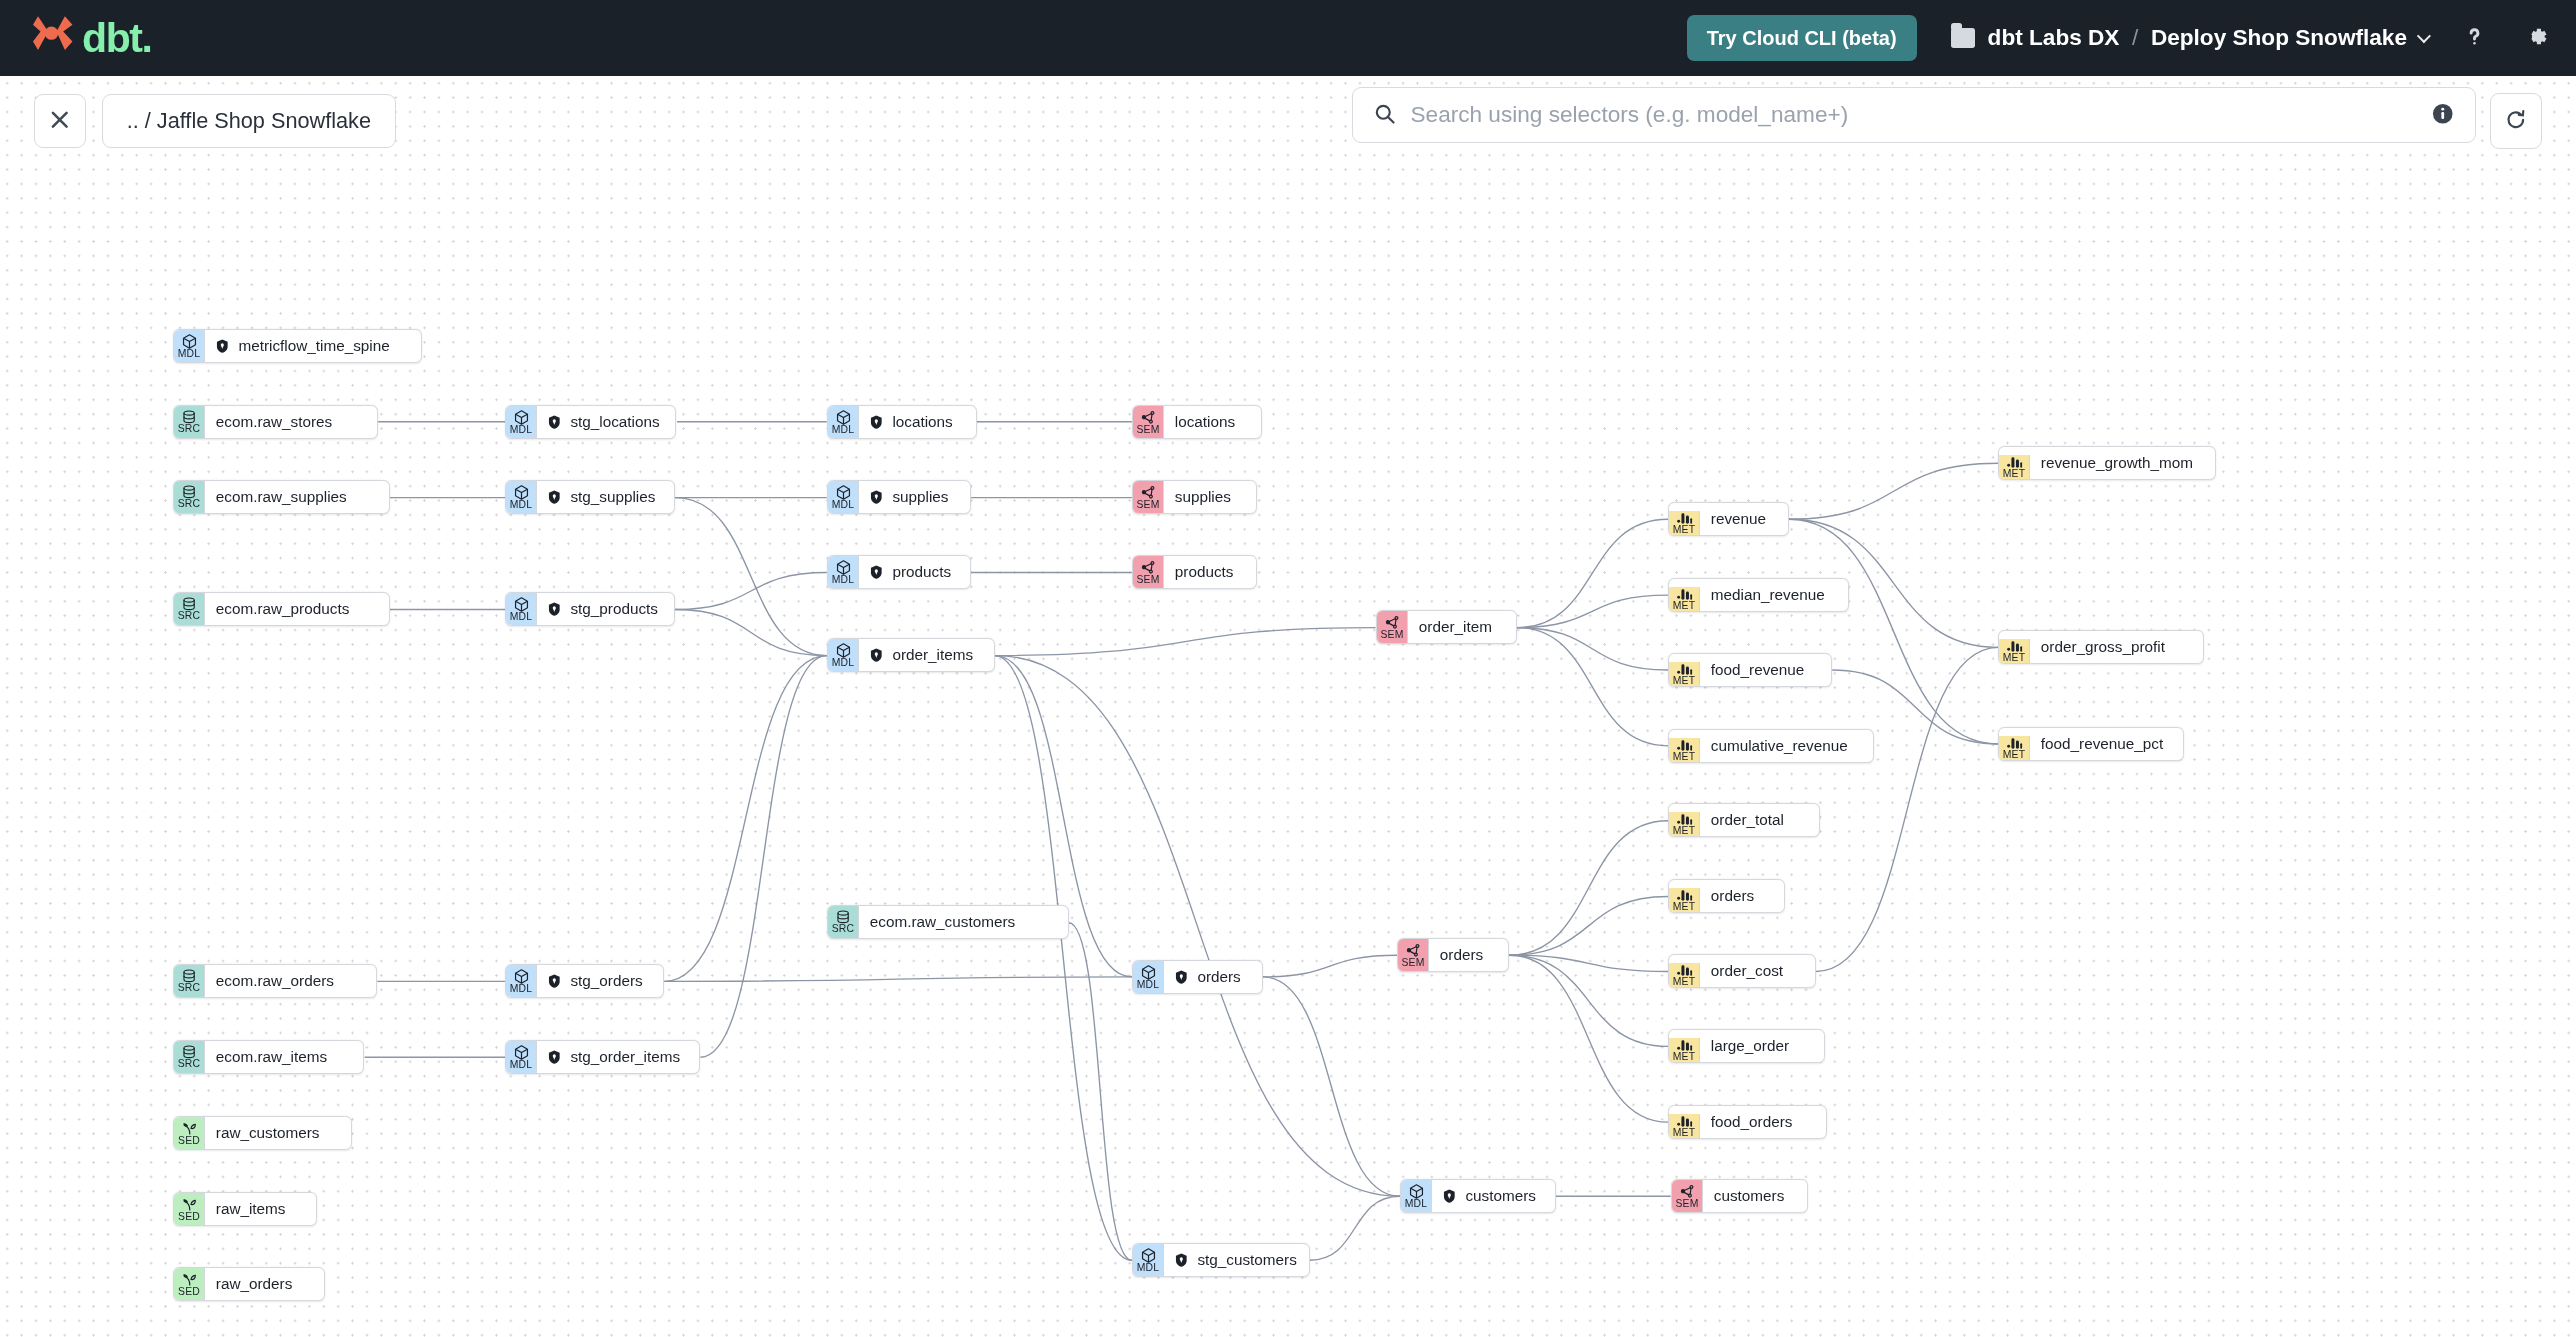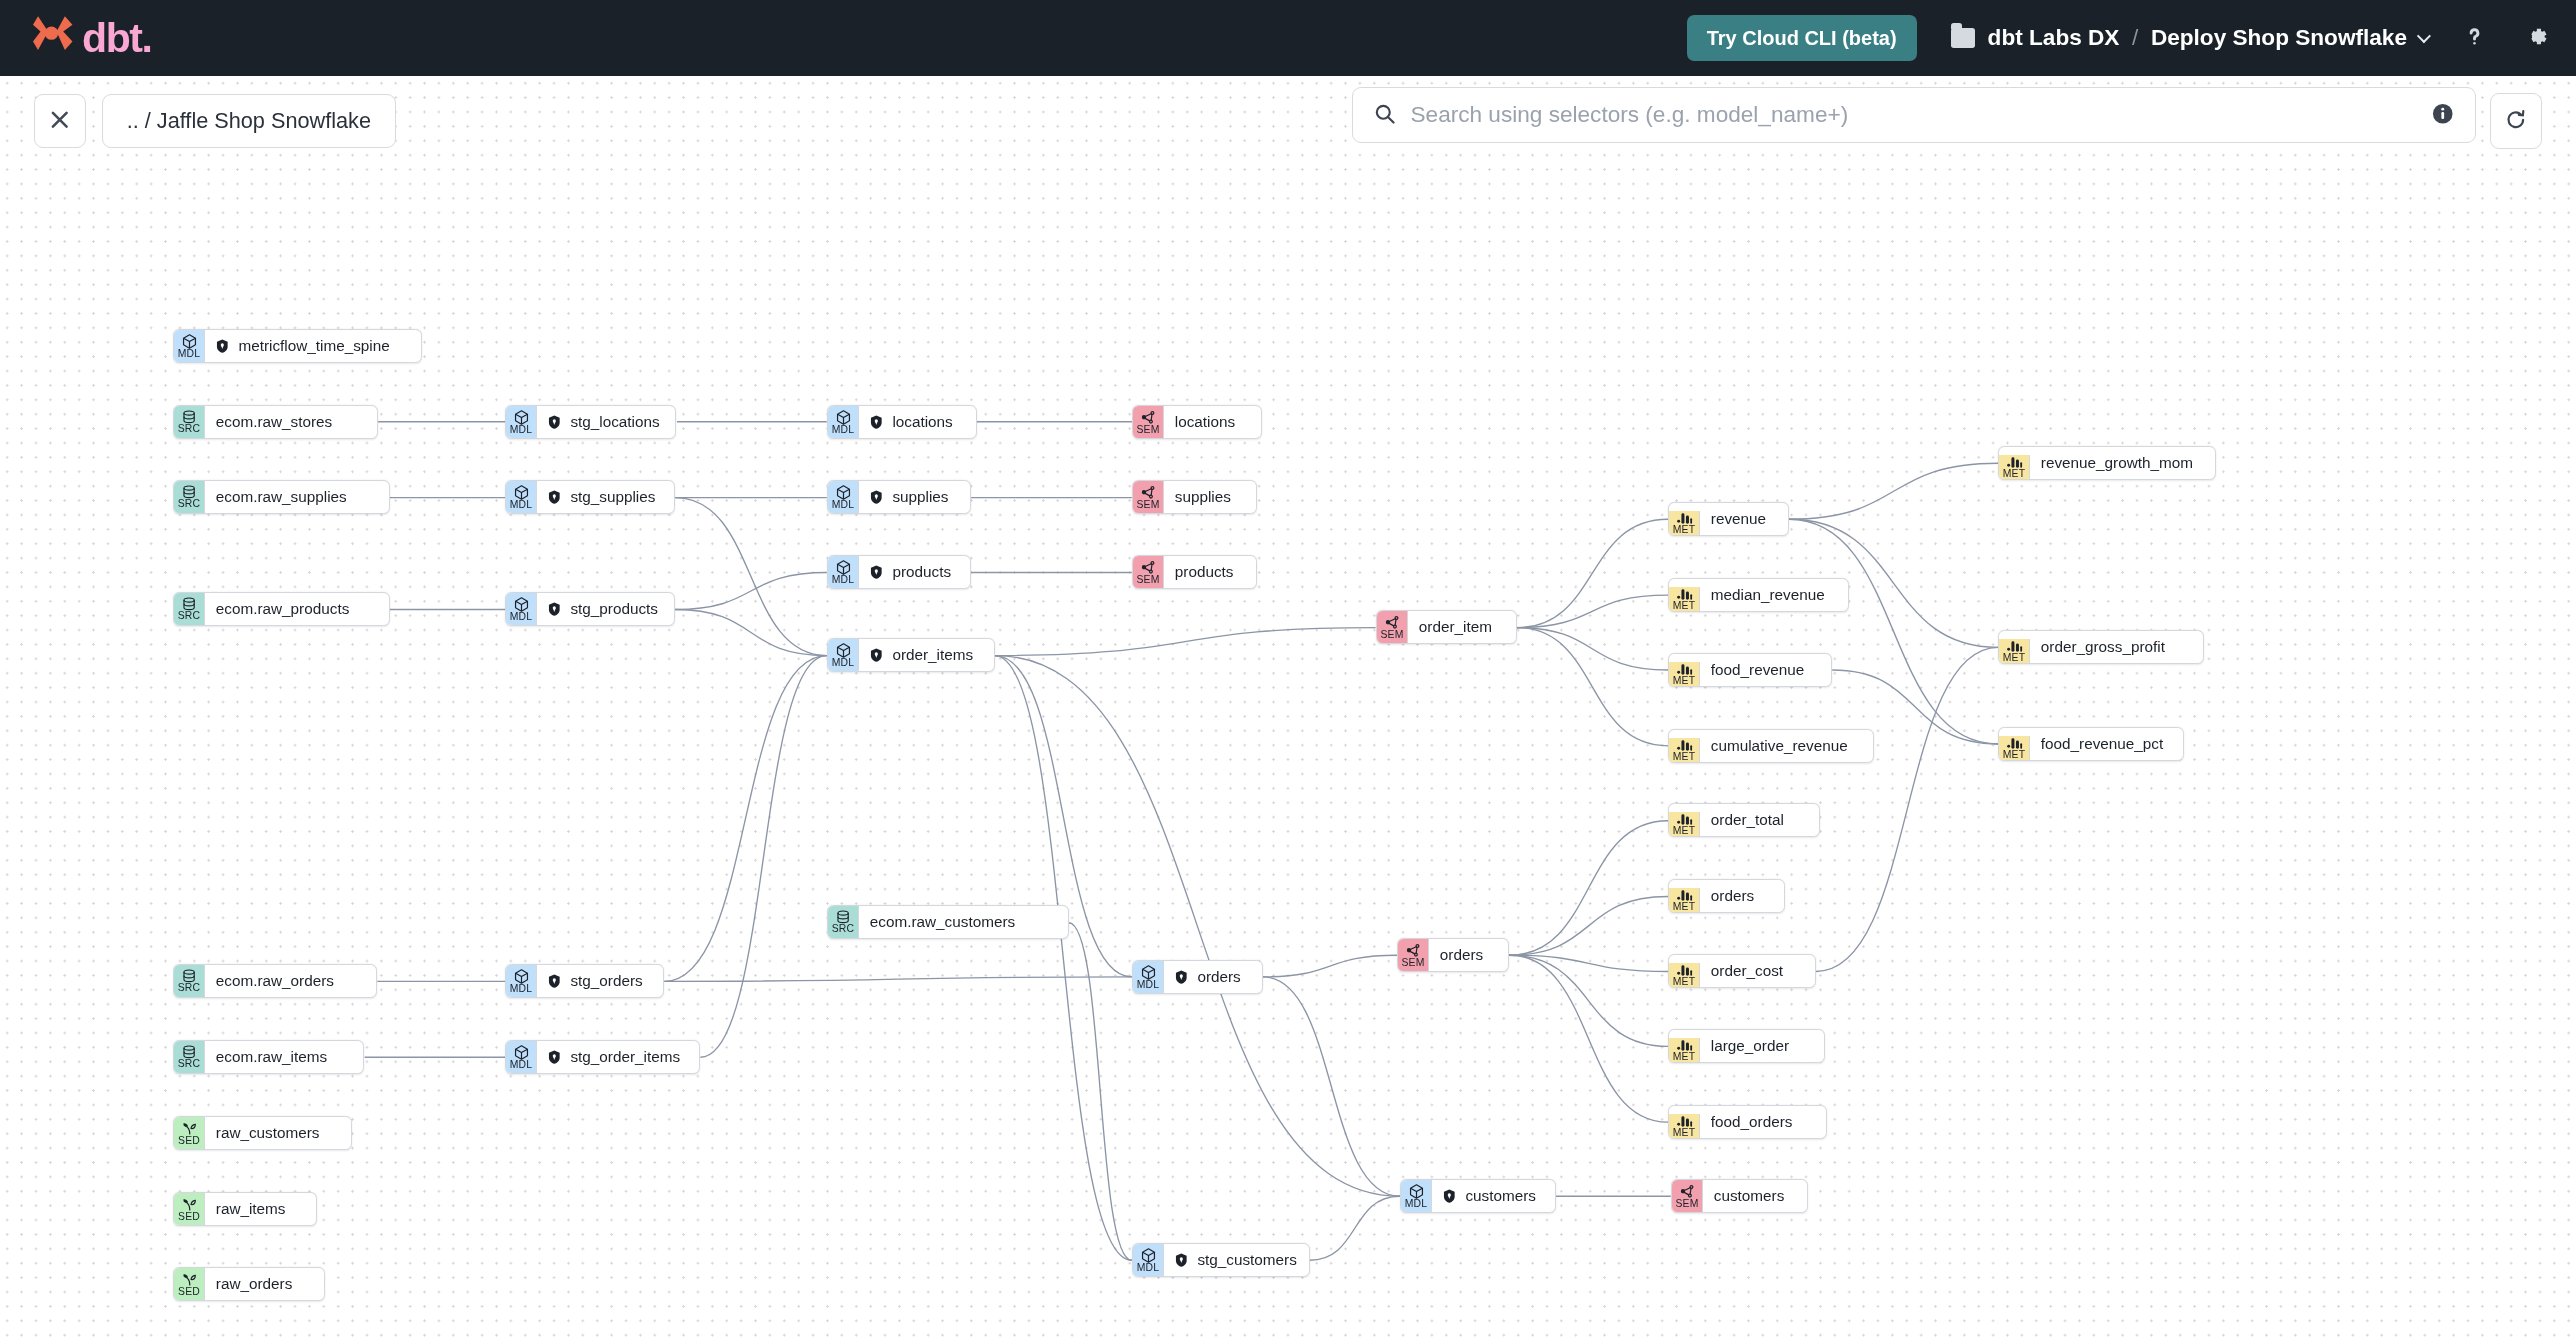--- a/index.html
+++ b/index.html
@@ -15,21 +15,21 @@
     height: 76px;
     background: #1b2129;
     display: flex;
     align-items: center;
     padding: 0 25px 0 31px;
     position: relative;
     z-index: 30;
   }
   .logo-wrap { display: flex; align-items: center; gap: 0px; margin-right: 54px; }
   .logo-mark { width: 51px; height: 47px; }
-  .logo-word { color: #f9a8d4; font-size: 41px; font-weight: 700; letter-spacing: -1.4px; line-height: 1; }
+  .logo-word { color: #86efac; font-size: 41px; font-weight: 700; letter-spacing: -1.4px; line-height: 1; }
 
   .nav-items { display: flex; align-items: center; gap: 40px; }
   .nav-link {
     color: #e8ebef;
     font-size: 22.6px;
     font-weight: 600;
     display: flex; align-items: center; gap: 8.1px;
     cursor: pointer;
     white-space: nowrap;
   }

